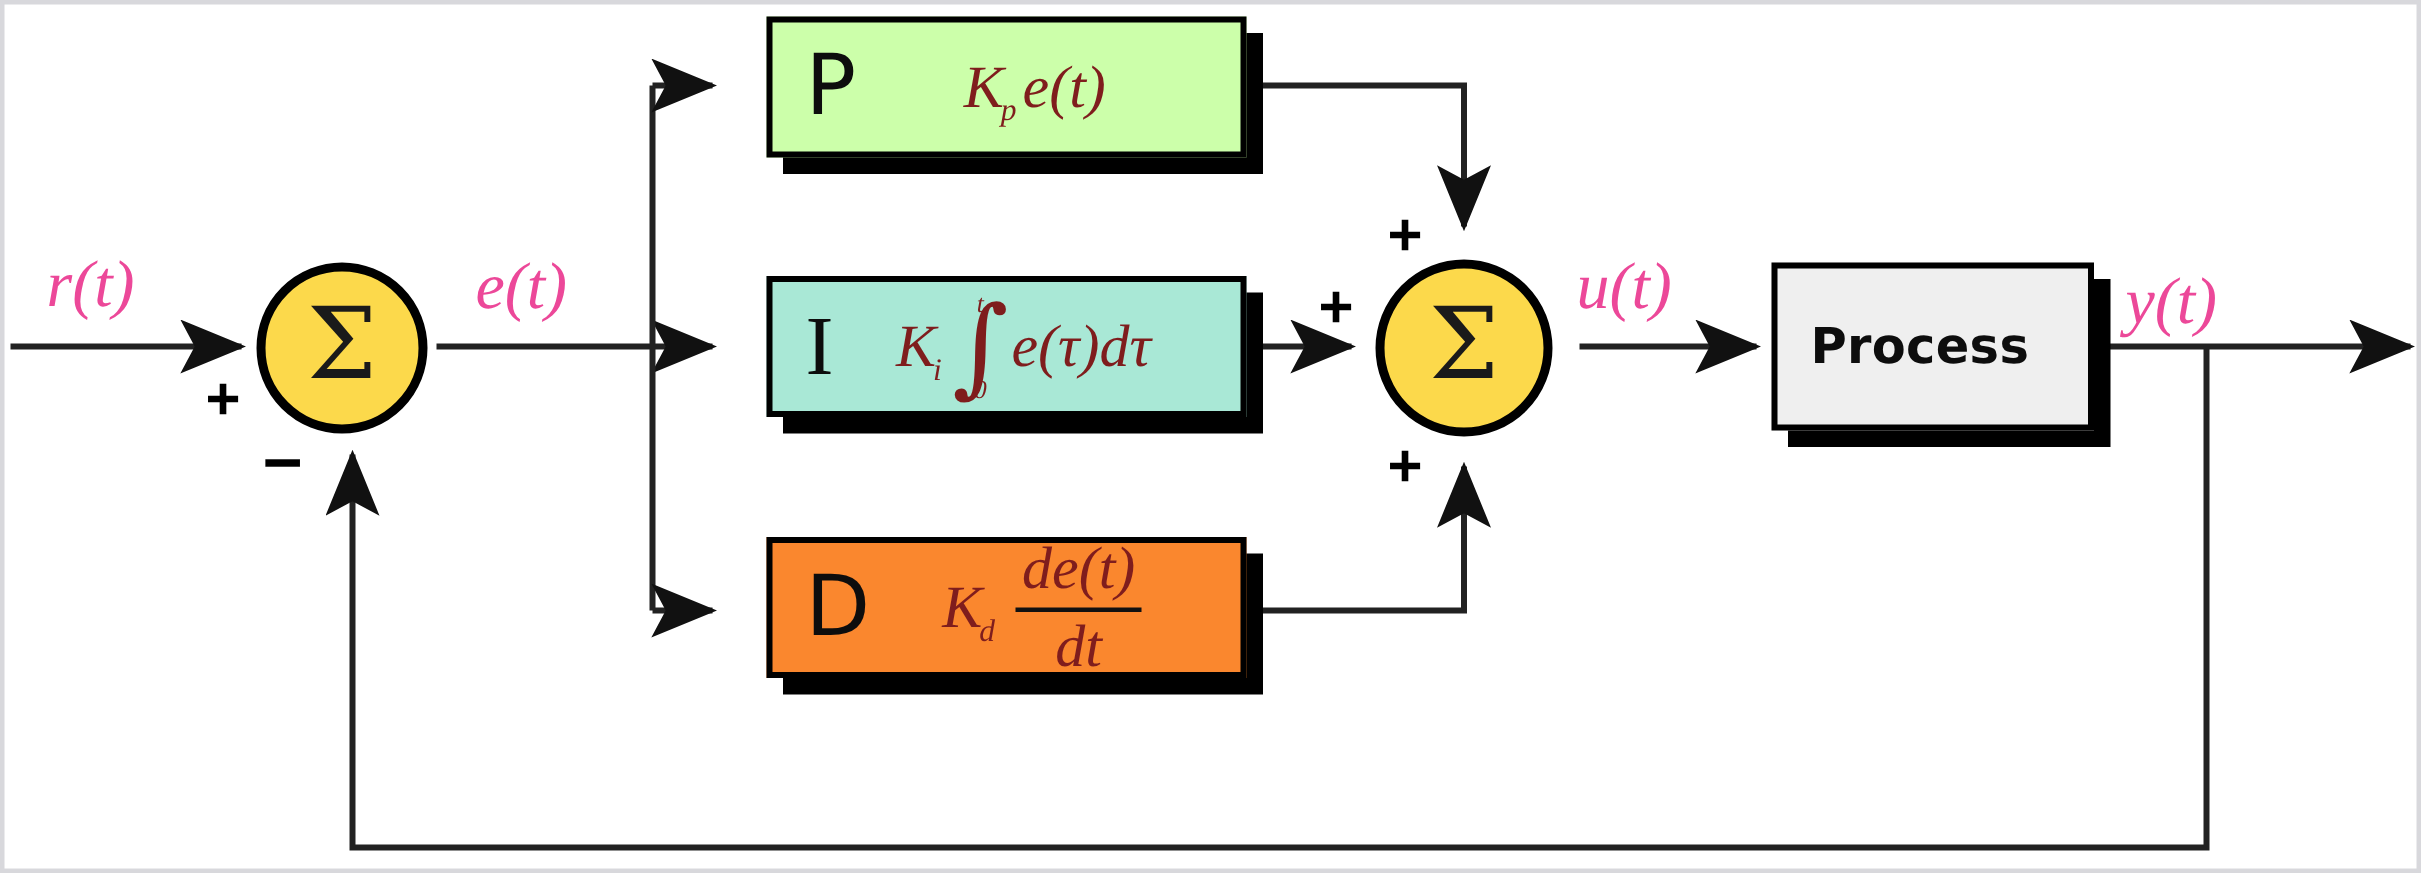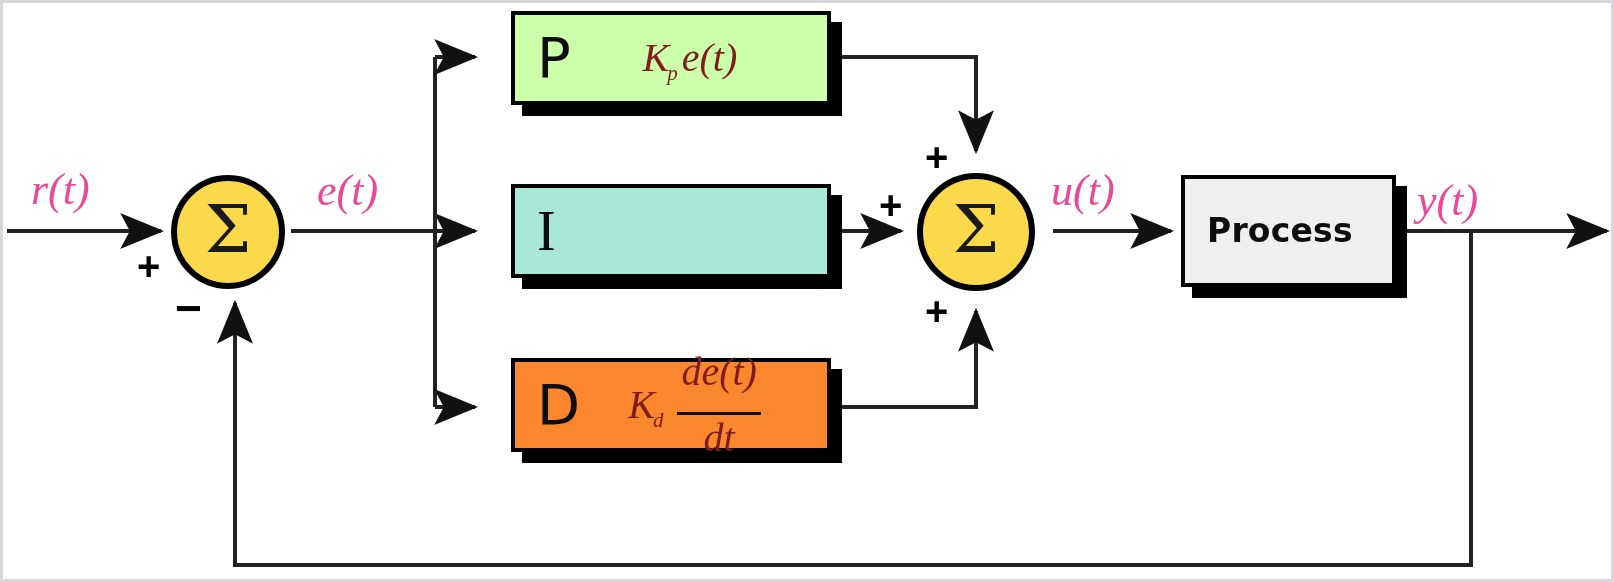--- a/index.html
+++ b/index.html
@@ -113,21 +113,21 @@
   }
 
   
   .frac {
     display: inline-flex;
     flex-direction: column;
     align-items: center;
     margin-left: 10px;
     line-height: 1.02;
   }
-  .frac .num { padding: 0 4px 19px 4px; }
+  .frac .num { padding: 0 4px 5px 4px; }
   .frac .den { padding: 3px 4px 0 4px; }
   .frac .bar {
     width: 100%;
     height: 3px;
     background: #111111;
   }
 
   
   .sum-node {
     position: absolute;
@@ -226,20 +226,31 @@
     <span class="term-formula">
       <span class="kconst">
         <span>K</span><span class="sub">p</span>
       </span>
       <span>e(t)</span>
     </span>
   </div>
 
   <div class="term-block" style="left:508px; top:181px; width:320px; height:94px; background:#a9e8d6;">
     <span class="term-letter serif-i">I</span>
+    <span class="term-formula">
+      <span class="kconst">
+        <span>K</span><span class="sub">i</span>
+      </span>
+      <span class="integral">
+        <span class="lim top">t</span>
+        <span class="glyph">∫</span>
+        <span class="lim bot">0</span>
+      </span>
+      <span>e(τ)dτ</span>
+    </span>
   </div>
 
   <div class="term-block" style="left:508px; top:355px; width:320px; height:94px; background:#fa872e;">
     <span class="term-letter">D</span>
     <span class="term-formula">
       <span class="kconst">
         <span>K</span><span class="sub">d</span>
       </span>
       <span class="frac">
         <span class="num">de(t)</span>

